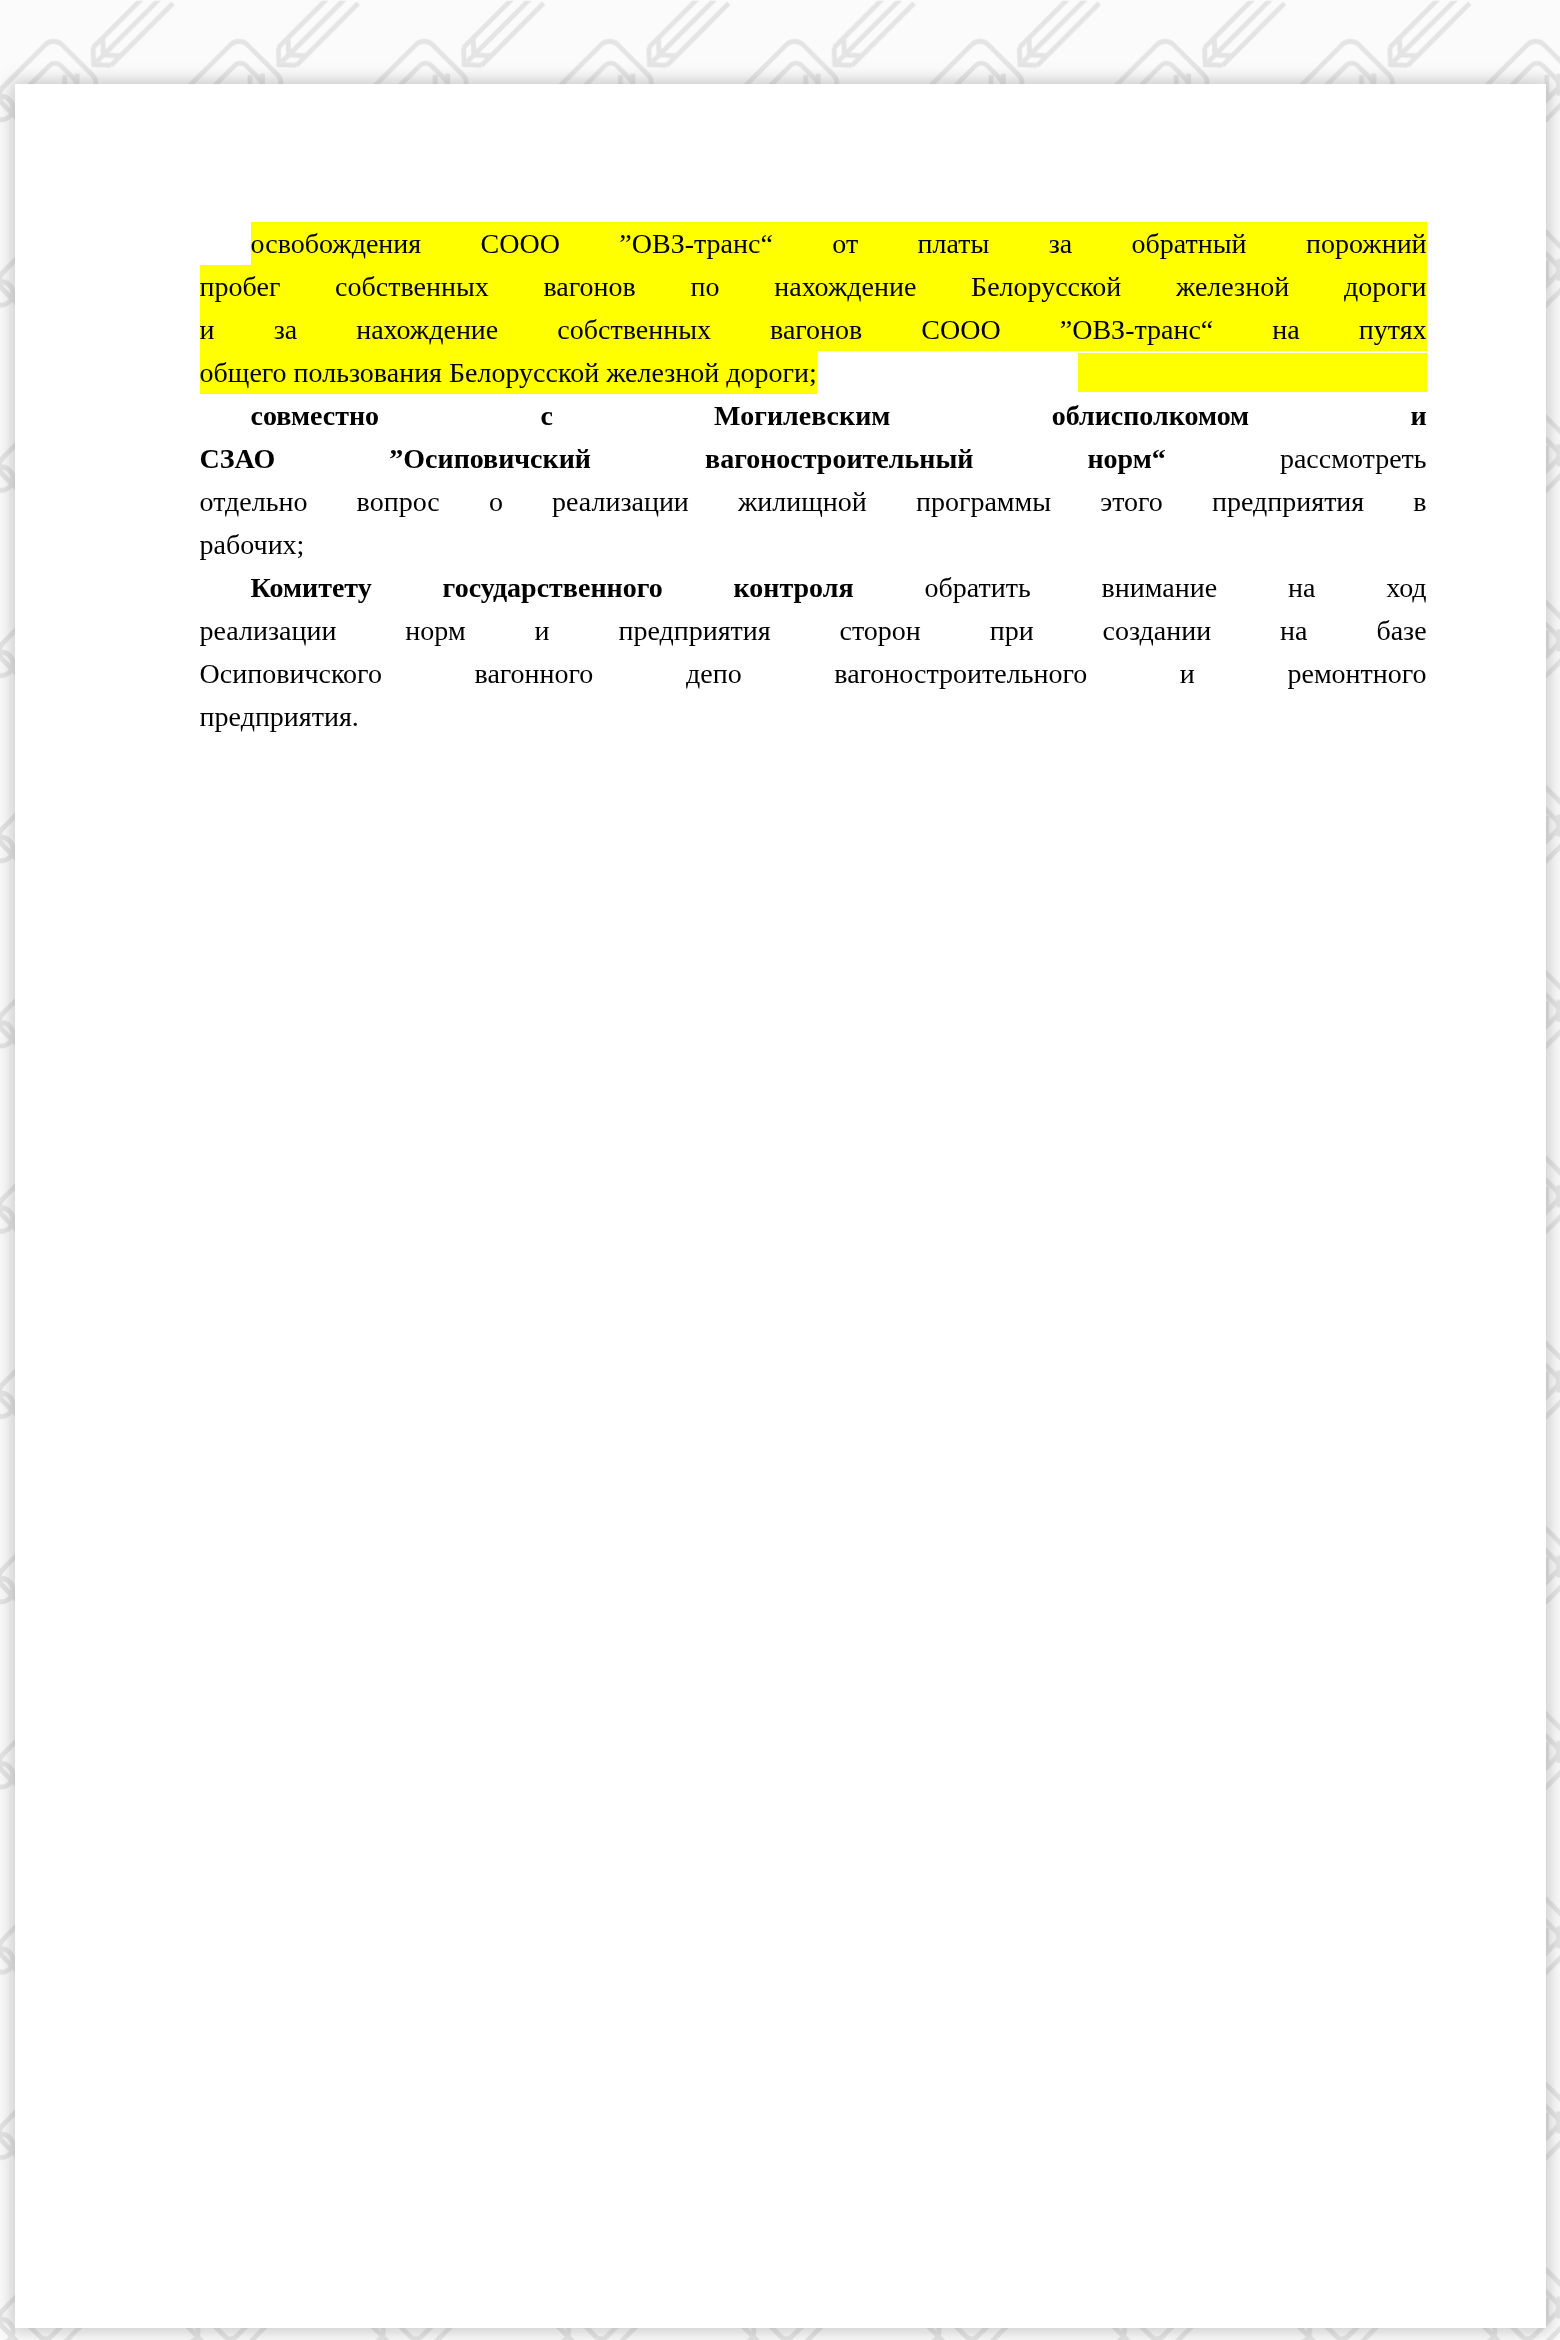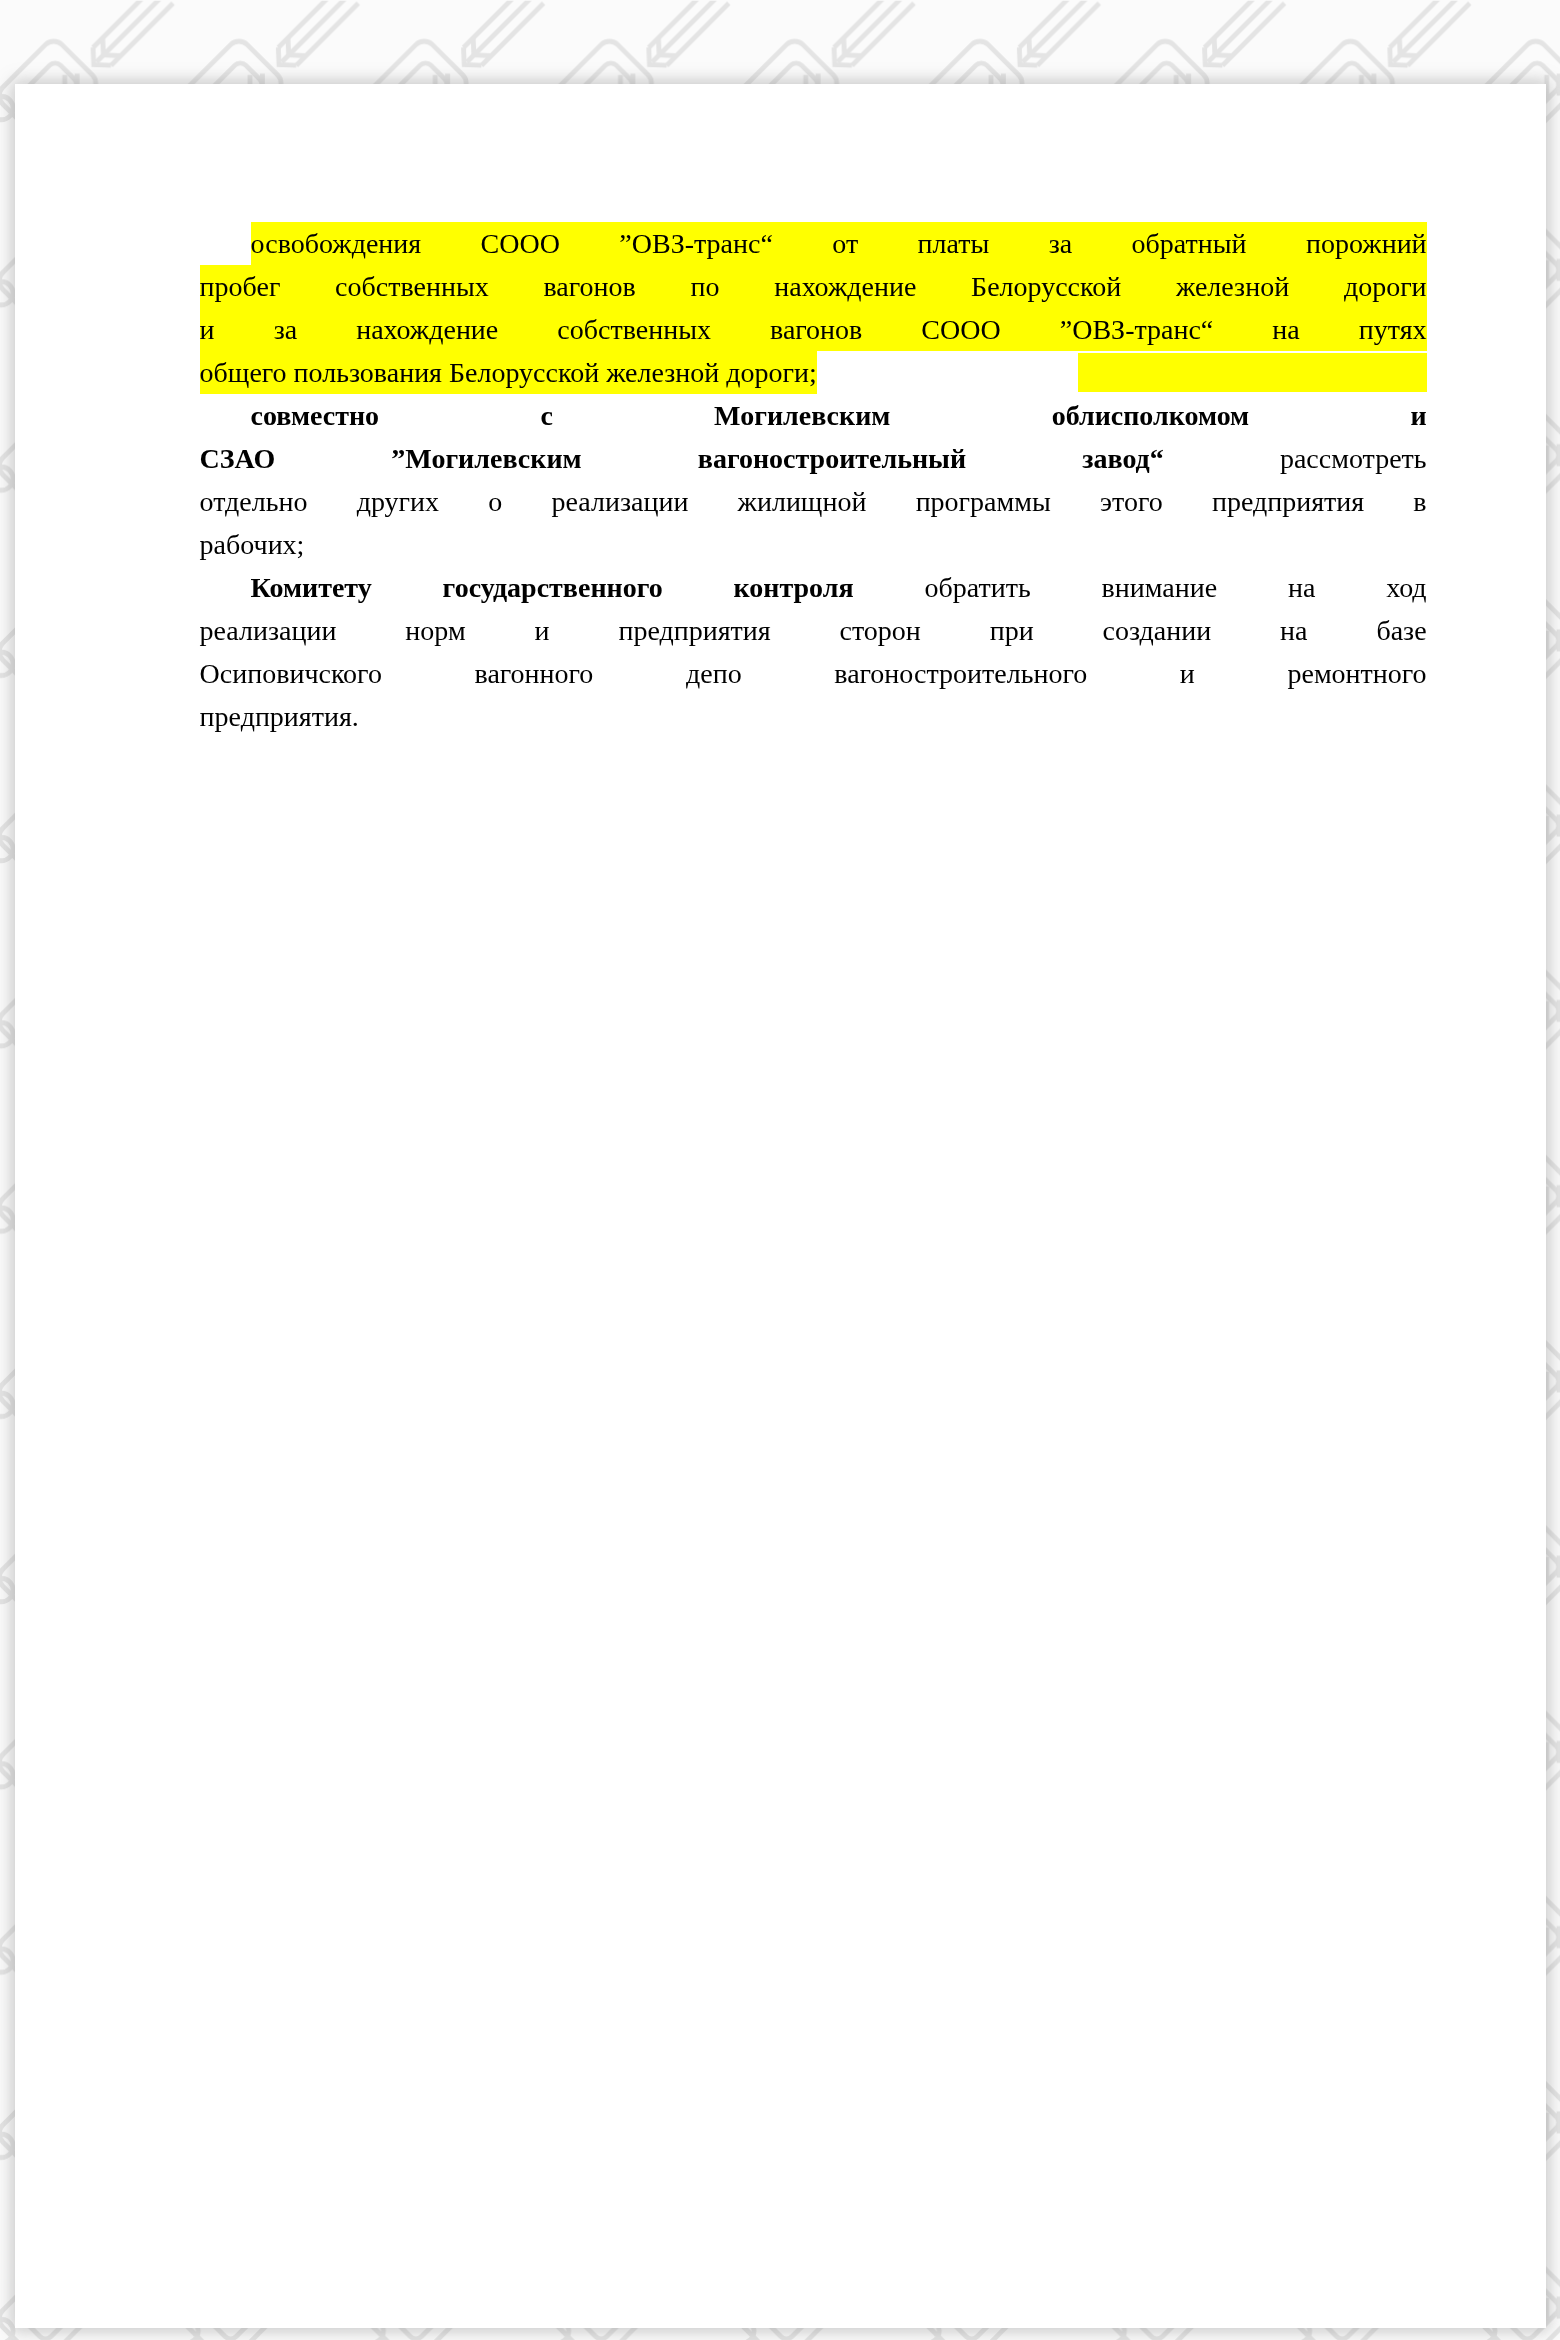--- a/index.html
+++ b/index.html
@@ -86,22 +86,22 @@
   <rect x="0" y="0" width="1600" height="2400" fill="url(#pat)"></rect>
 </svg>
 
 <div class="page">
   <div class="content">
       <div class="line indent"><span class="hlblock"><span>освобождения СООО ”ОВЗ-транс“ от платы за обратный порожний</span></span></div>
       <div class="line"><span class="hlblock"><span>пробег собственных вагонов по нахождение Белорусской железной дороги</span></span></div>
       <div class="line"><span class="hlblock"><span>и за нахождение собственных вагонов СООО ”ОВЗ-транс“ на путях</span></span></div>
       <div class="line left rel"><span class="hltext"><span>общего пользования Белорусской железной дороги;</span></span><span class="artifact"></span></div>
       <div class="line indent"><span class="b">совместно с Могилевским облисполкомом и</span></div>
-      <div class="line"><span class="b">СЗАО ”Могилевским вагоностроительный завод“</span><span> рассмотреть</span></div>
-      <div class="line"><span>отдельно других о реализации жилищной программы этого предприятия в</span></div>
+      <div class="line"><span class="b">СЗАО ”Осиповичский вагоностроительный норм“</span><span> рассмотреть</span></div>
+      <div class="line"><span>отдельно вопрос о реализации жилищной программы этого предприятия в</span></div>
       <div class="line left"><span>рабочих;</span></div>
       <div class="line indent"><span class="b">Комитету государственного контроля</span><span> обратить внимание на ход</span></div>
       <div class="line"><span>реализации норм и предприятия сторон при создании на базе</span></div>
       <div class="line"><span>Осиповичского вагонного депо вагоностроительного и ремонтного</span></div>
       <div class="line left"><span>предприятия.</span></div>
     </div>
 </div>
 
 
 </body></html>

